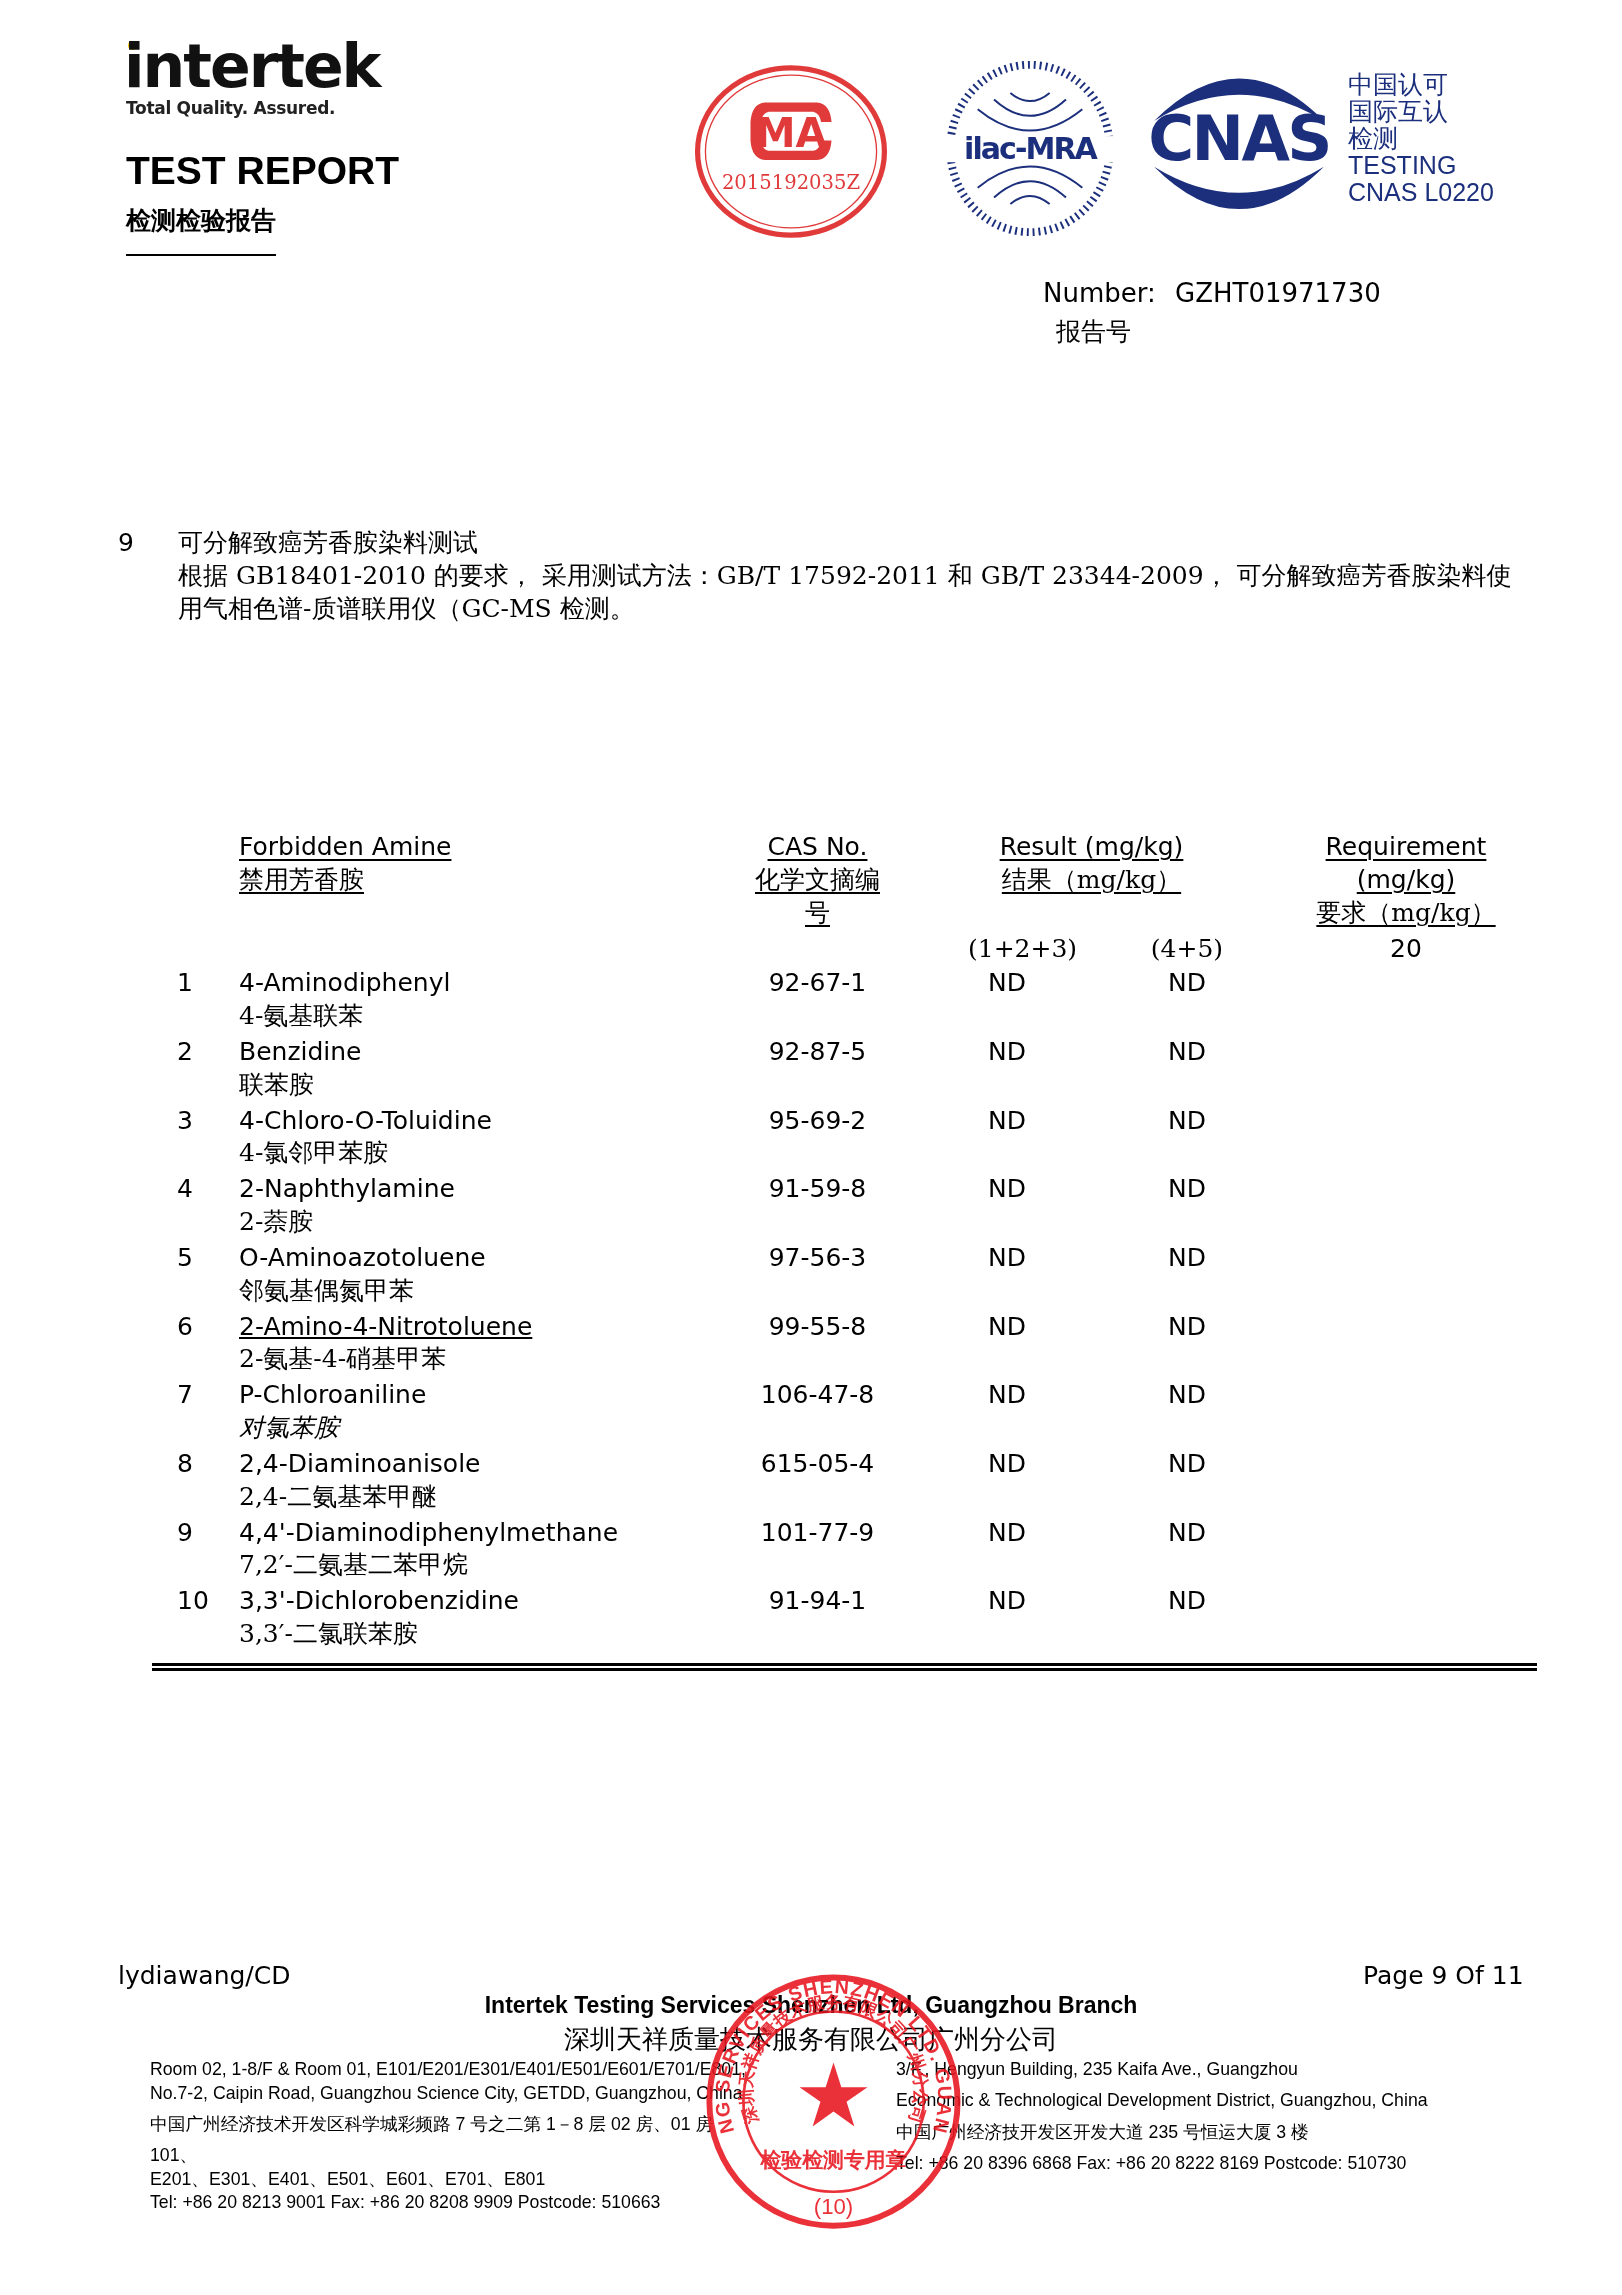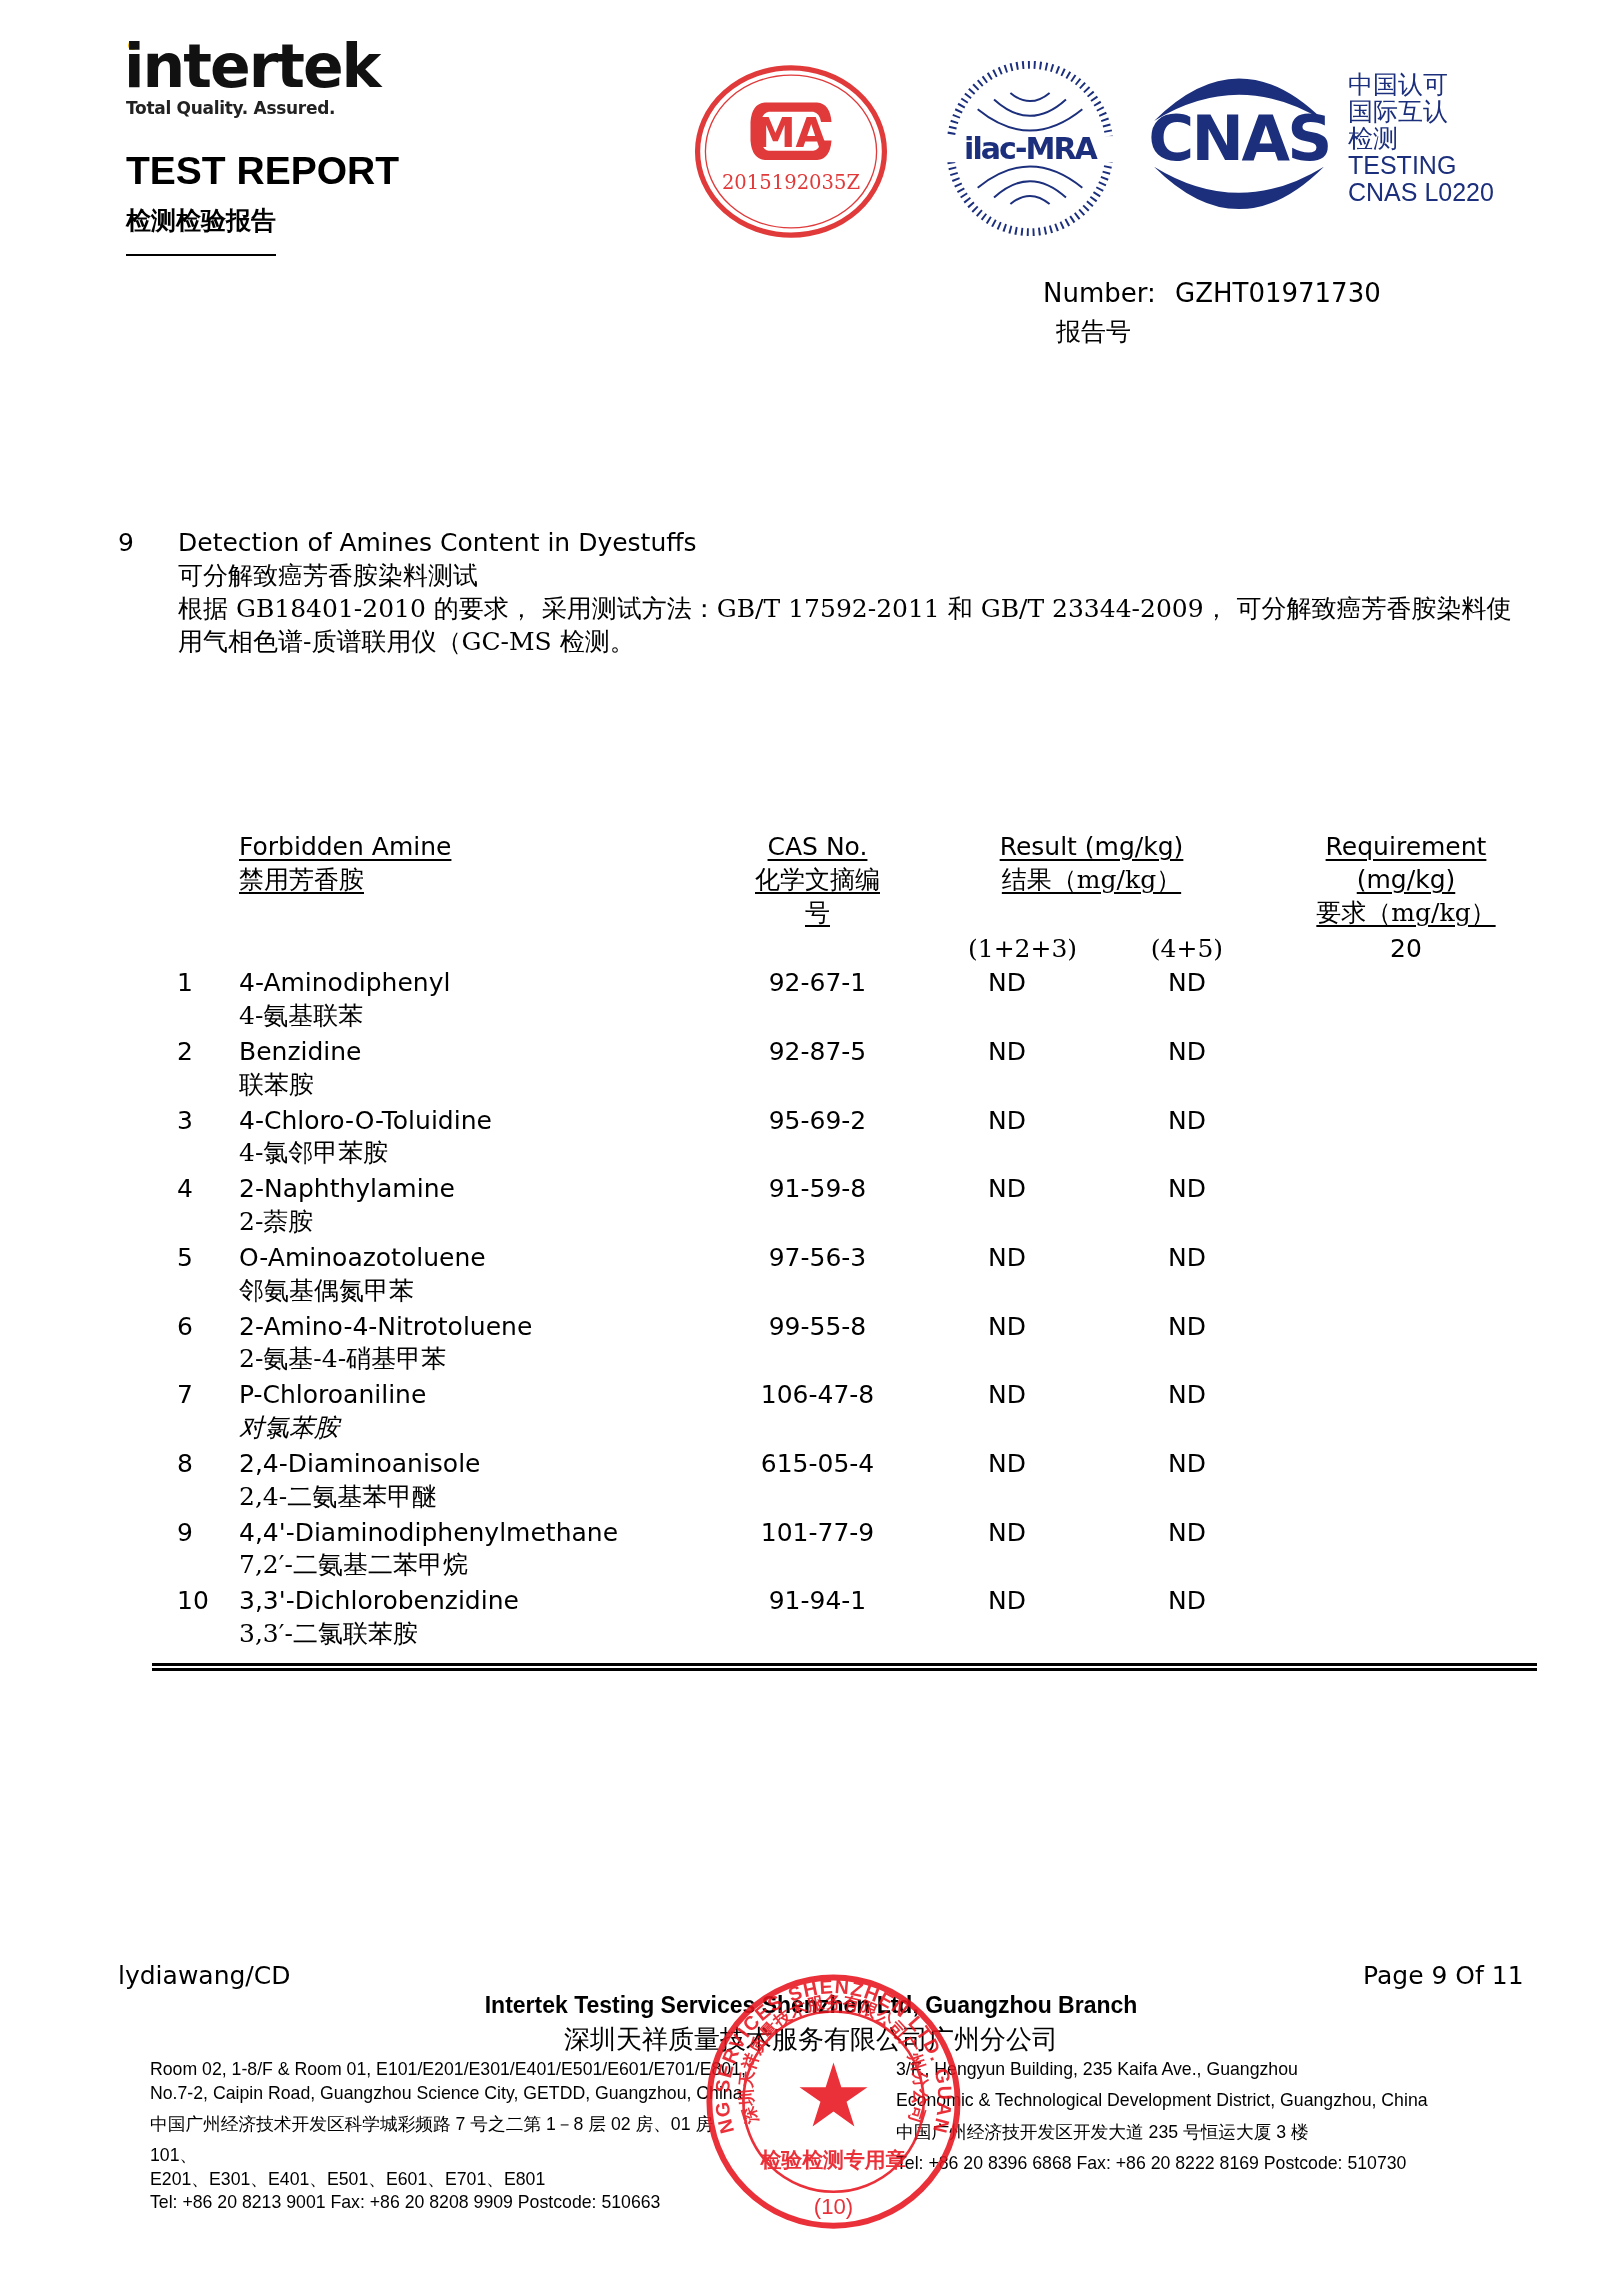--- a/index.html
+++ b/index.html
@@ -99,21 +99,20 @@
   <div>TESTING</div>
   <div>CNAS L0220</div>
 </div>
 
 <div class="abs" id="number-label">Number:</div>
 <div class="abs" id="number-value">GZHT01971730</div>
 <div class="abs serif" id="number-cn">报告号</div>
 
 <div class="abs sec" id="sec-num">9</div>
 <div class="abs sec" id="sec-body">
-  <div>Detection of Amines Content in Dyestuffs</div>
   <div class="serif">可分解致癌芳香胺染料测试</div>
   <div class="serif">根据 GB18401-2010 的要求， 采用测试方法：GB/T 17592-2011 和 GB/T 23344-2009， 可分解致癌芳香胺染料使</div>
   <div class="serif">用气相色谱-质谱联用仪（GC-MS 检测。</div>
 </div>
 
 <div>
   <div class="abs th c-name" style="top:830px;">Forbidden Amine</div>
   <div class="abs th c-name serif" style="top:863px;">禁用芳香胺</div>
 
   <div class="abs th c-cas" style="top:830px;">CAS No.</div>
@@ -167,21 +166,21 @@
       <div>
         <div class="abs cell c-num" style="top: 1241px;">5</div>
         <div class="abs cell c-name" style="top: 1241px;">O-Aminoazotoluene</div>
         <div class="abs cell c-name serif" style="top: 1274px;">邻氨基偶氮甲苯</div>
         <div class="abs cell c-cas" style="top: 1241px;">97-56-3</div>
         <div class="abs cell c-r1" style="top: 1241px;">ND</div>
         <div class="abs cell c-r2" style="top: 1241px;">ND</div>
       </div>
       <div>
         <div class="abs cell c-num" style="top: 1310px;">6</div>
-        <div class="abs cell c-name" style="top: 1310px;">2-Amino-4-Nitrotoluene</div>
+        <div class="abs cell c-name" style="top: 1310px; text-decoration: underline;">2-Amino-4-Nitrotoluene</div>
         <div class="abs cell c-name serif" style="top: 1342px;">2-氨基-4-硝基甲苯</div>
         <div class="abs cell c-cas" style="top: 1310px;">99-55-8</div>
         <div class="abs cell c-r1" style="top: 1310px;">ND</div>
         <div class="abs cell c-r2" style="top: 1310px;">ND</div>
       </div>
       <div>
         <div class="abs cell c-num" style="top: 1378px;">7</div>
         <div class="abs cell c-name" style="top: 1378px;">P-Chloroaniline</div>
         <div class="abs cell c-name serif" style="top: 1411px; font-style: italic;">对氯苯胺</div>
         <div class="abs cell c-cas" style="top: 1378px;">106-47-8</div>

